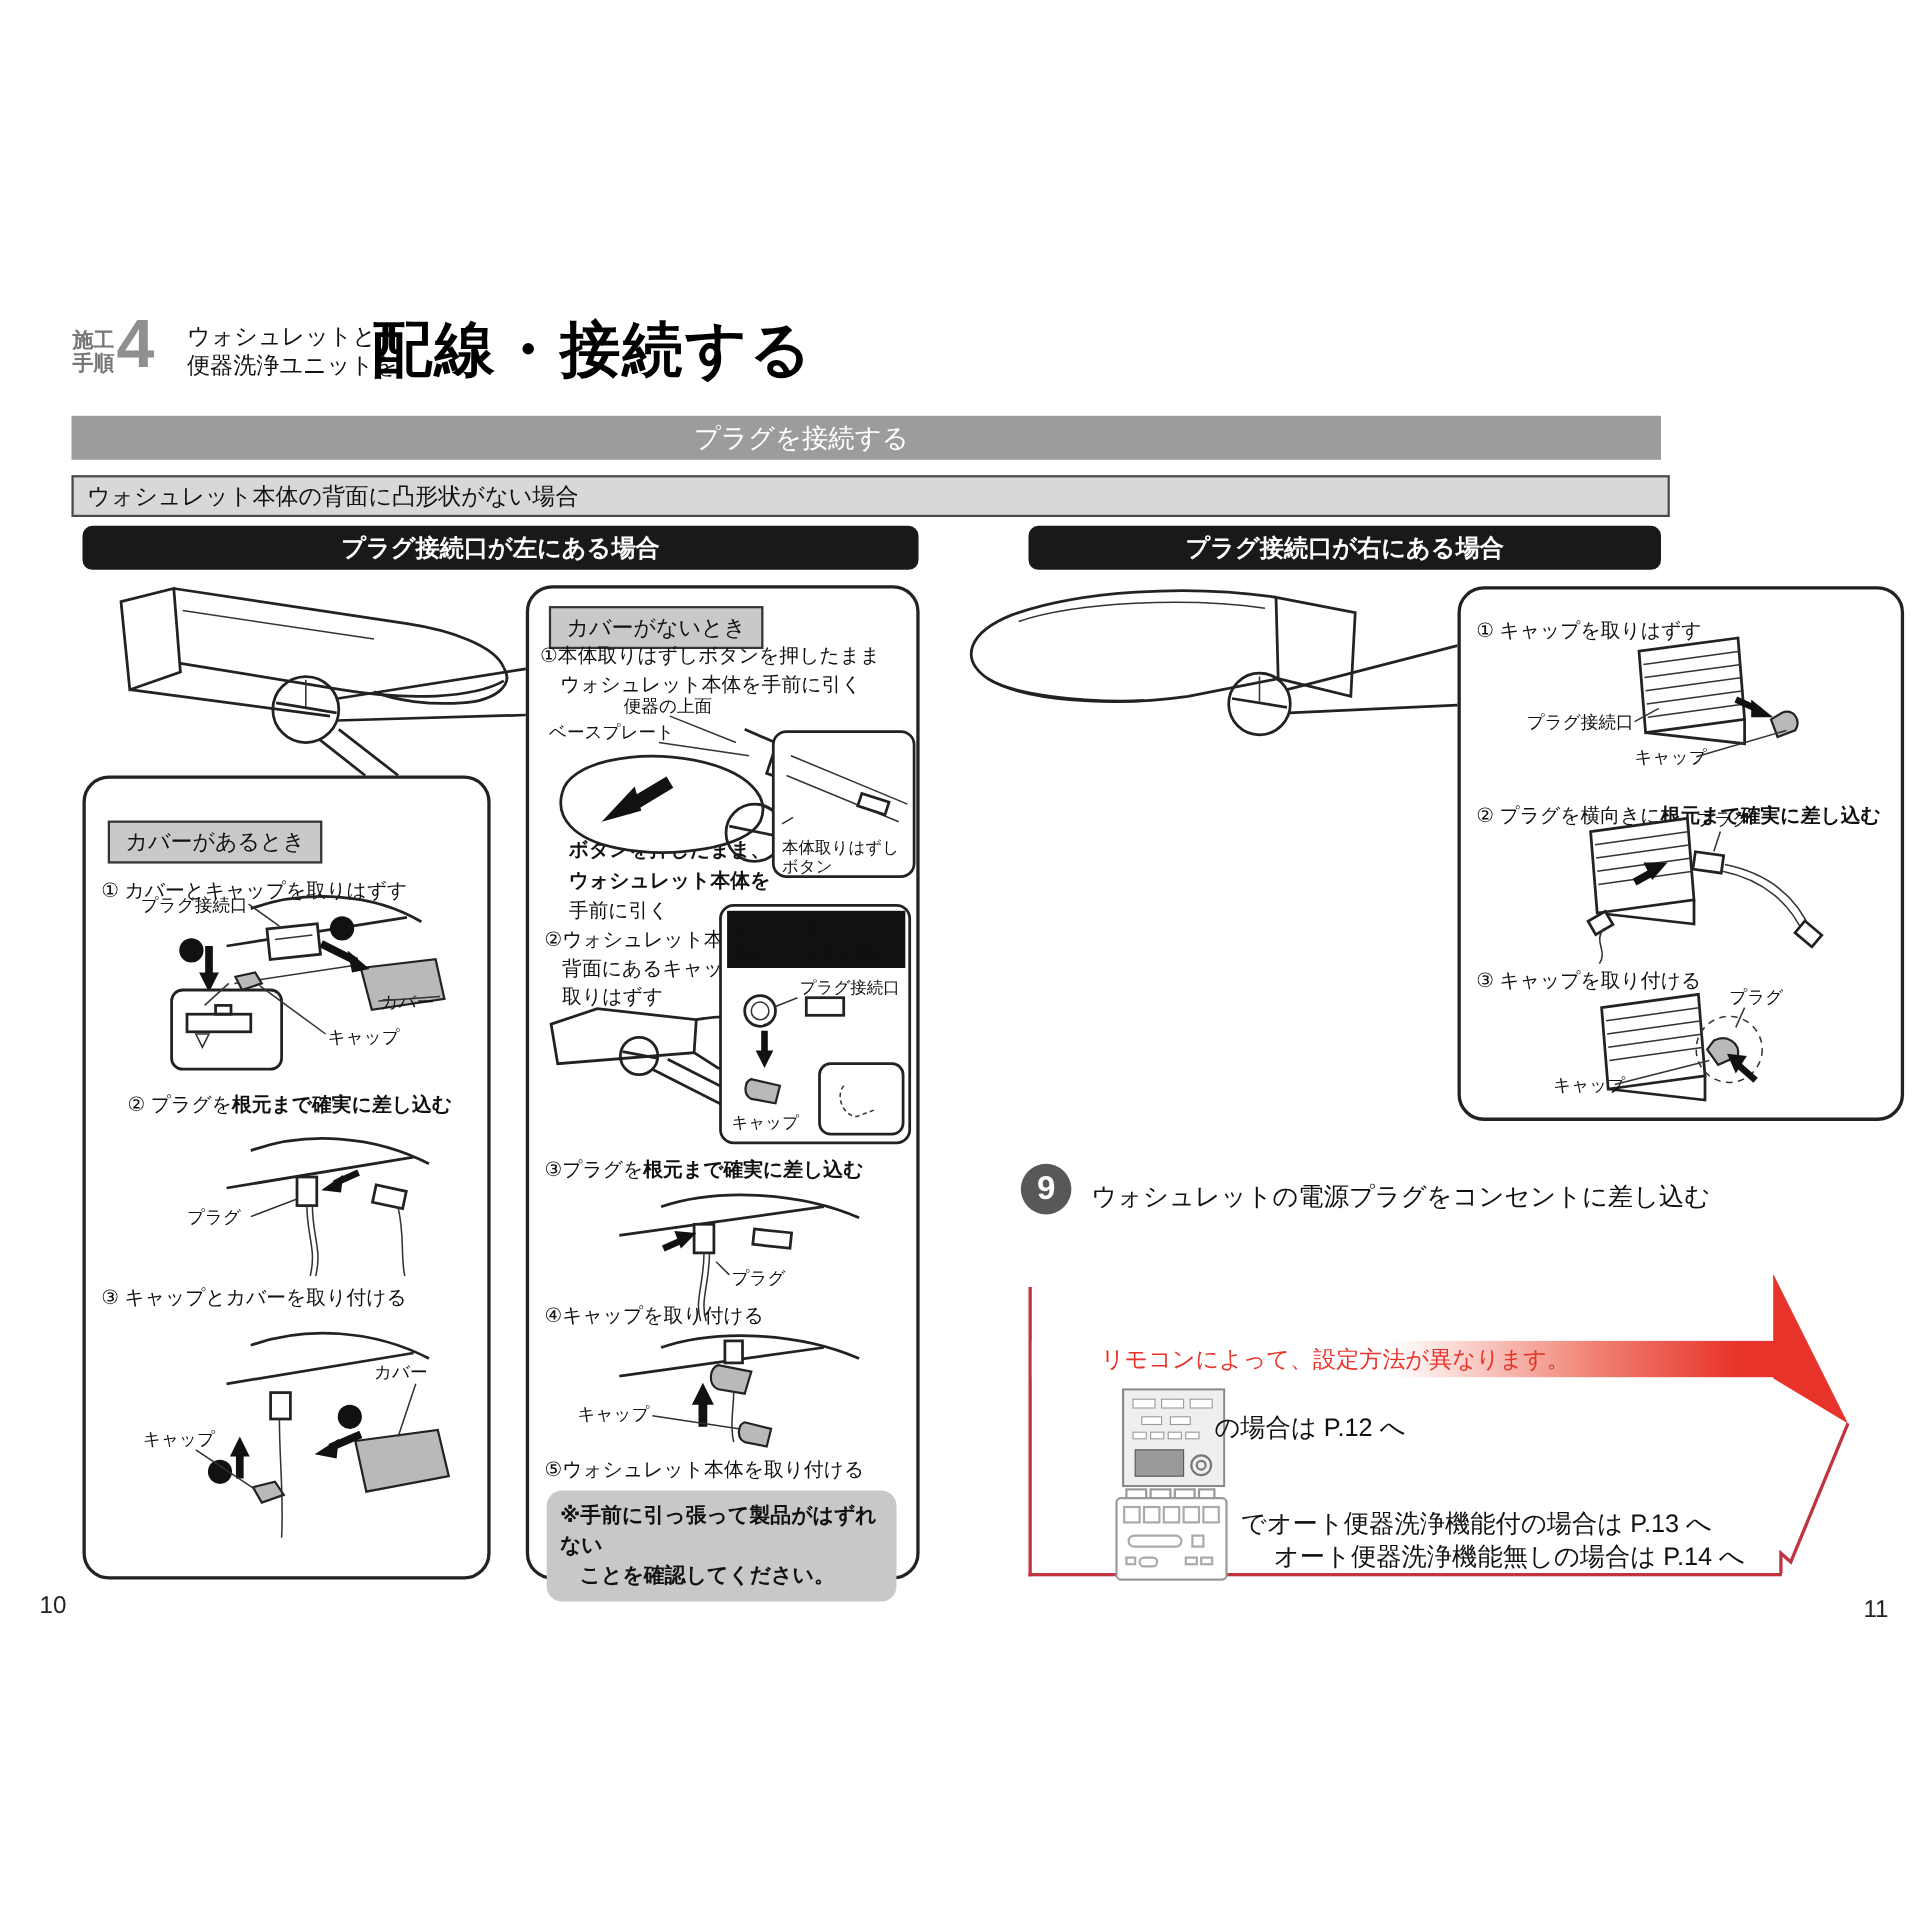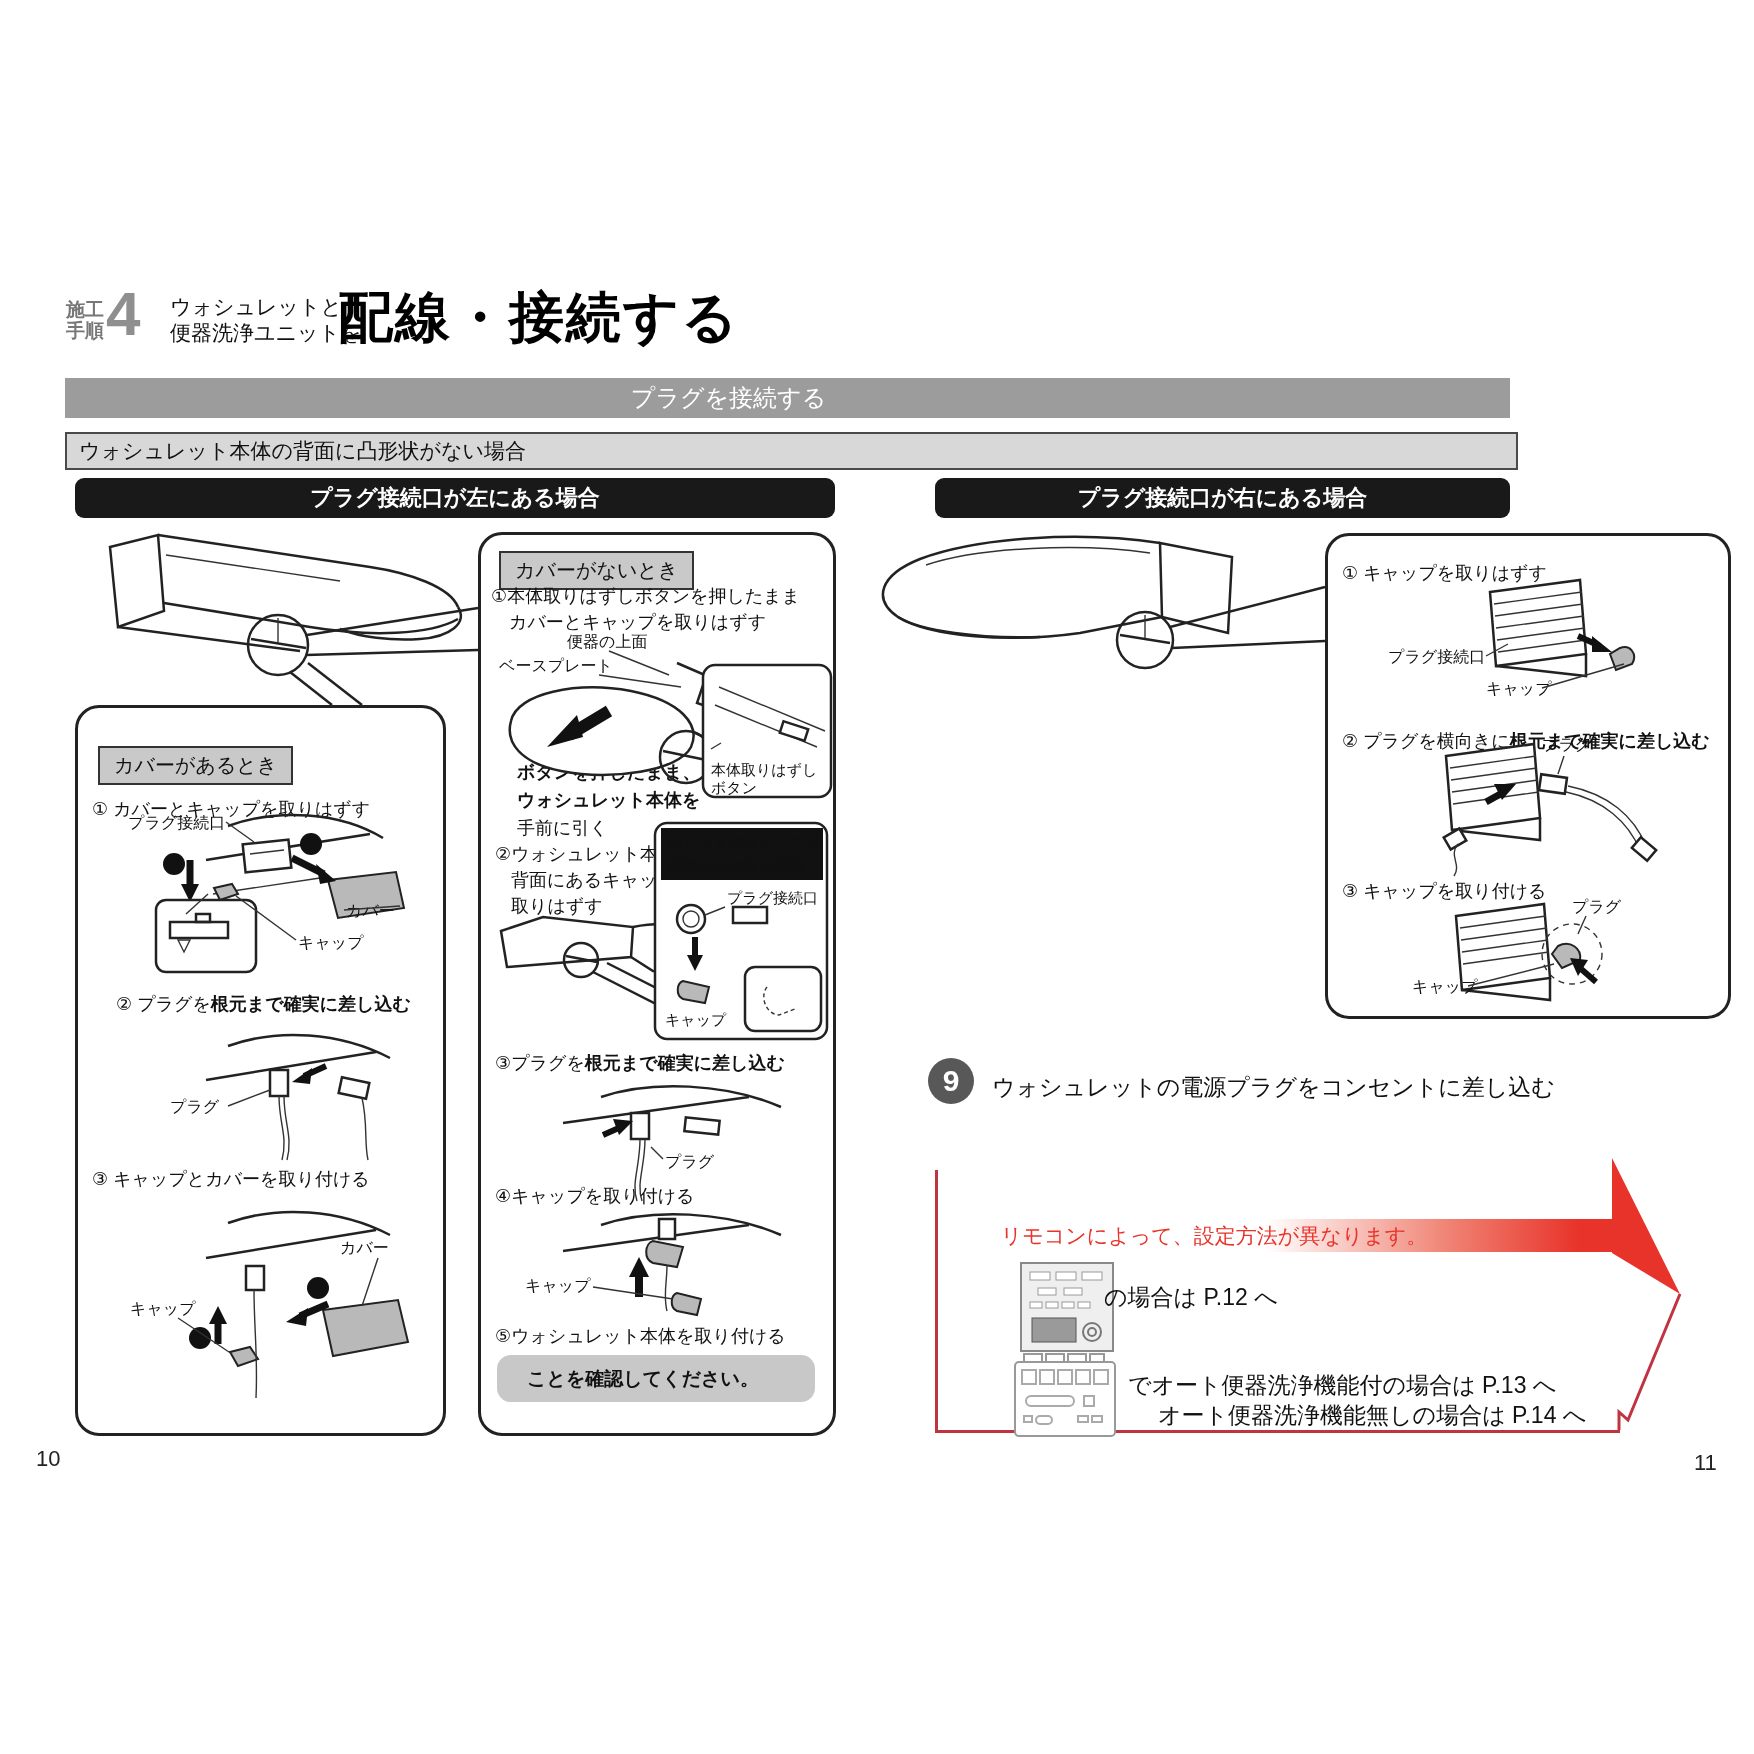--- a/index.html
+++ b/index.html
@@ -168,37 +168,38 @@
     <text class="lbl" x="262" y="545">カバー</text>
     <line class="thin" x1="300" y1="550" x2="284" y2="598"></line>
     <text class="lbl" x="52" y="606">キャップ</text>
     <line class="thin" x1="100" y1="610" x2="154" y2="646"></line>
   </svg>
 </div>
 
 <div class="abs panel mid-panel">
   <div class="abs tagbox" style="left:18px;top:16px;">カバーがないとき</div>
   <div class="abs steptext" style="left:10px;top:48px;">①本体取りはずしボタンを押したまま</div>
-  <div class="abs steptext" style="left:28px;top:74px;">カバーとキャップを取りはずす</div>
+  <div class="abs steptext" style="left:28px;top:74px;">ウォシュレット本体を手前に引く</div>
 
   <div class="abs steptext" style="left:36px;top:224px;font-weight:bold;">ボタンを押したまま、</div>
   <div class="abs steptext" style="left:36px;top:252px;font-weight:bold;">ウォシュレット本体を</div>
   <div class="abs steptext" style="left:36px;top:280px;font-weight:normal;">手前に引く</div>
 
   <div class="abs steptext" style="left:14px;top:306px;">②ウォシュレット本体</div>
   <div class="abs steptext" style="left:30px;top:332px;">背面にあるキャップを</div>
   <div class="abs steptext" style="left:30px;top:358px;">取りはずす</div>
 
   <div class="abs steptext" style="left:14px;top:515px;">
     <span>③プラグを</span><b>根元まで確実に差し込む</b>
   </div>
   <div class="abs steptext" style="left:14px;top:648px;">④キャップを取り付ける</div>
   <div class="abs steptext" style="left:14px;top:788px;">⑤ウォシュレット本体を取り付ける</div>
 
   <div class="abs notebox" style="left:16px;top:820px;width:294px;">
+    <div>※手前に引っ張って製品がはずれない</div>
     <div style="padding-left:18px;">ことを確認してください。</div>
   </div>
 
   <svg class="abs" style="left:0;top:0;" width="352" height="898" viewBox="0 0 352 898">
 
     <text class="lbl" x="86" y="112">便器の上面</text>
     <text class="lbl" x="18" y="136">ベースプレート</text>
     <line class="thin" x1="128" y1="116" x2="188" y2="140"></line>
     <line class="thin" x1="118" y1="140" x2="200" y2="152"></line>
     <path class="ln" d="M196,128 L330,186"></path>

